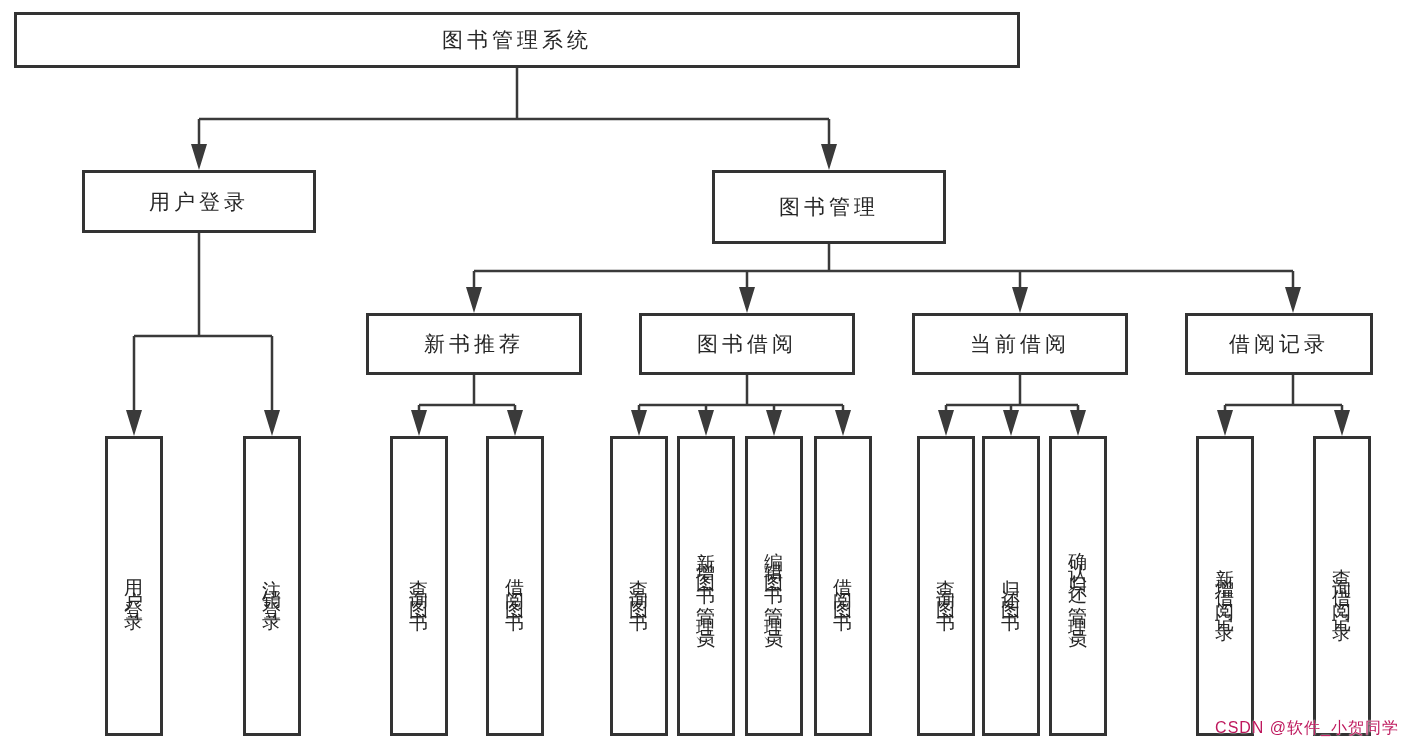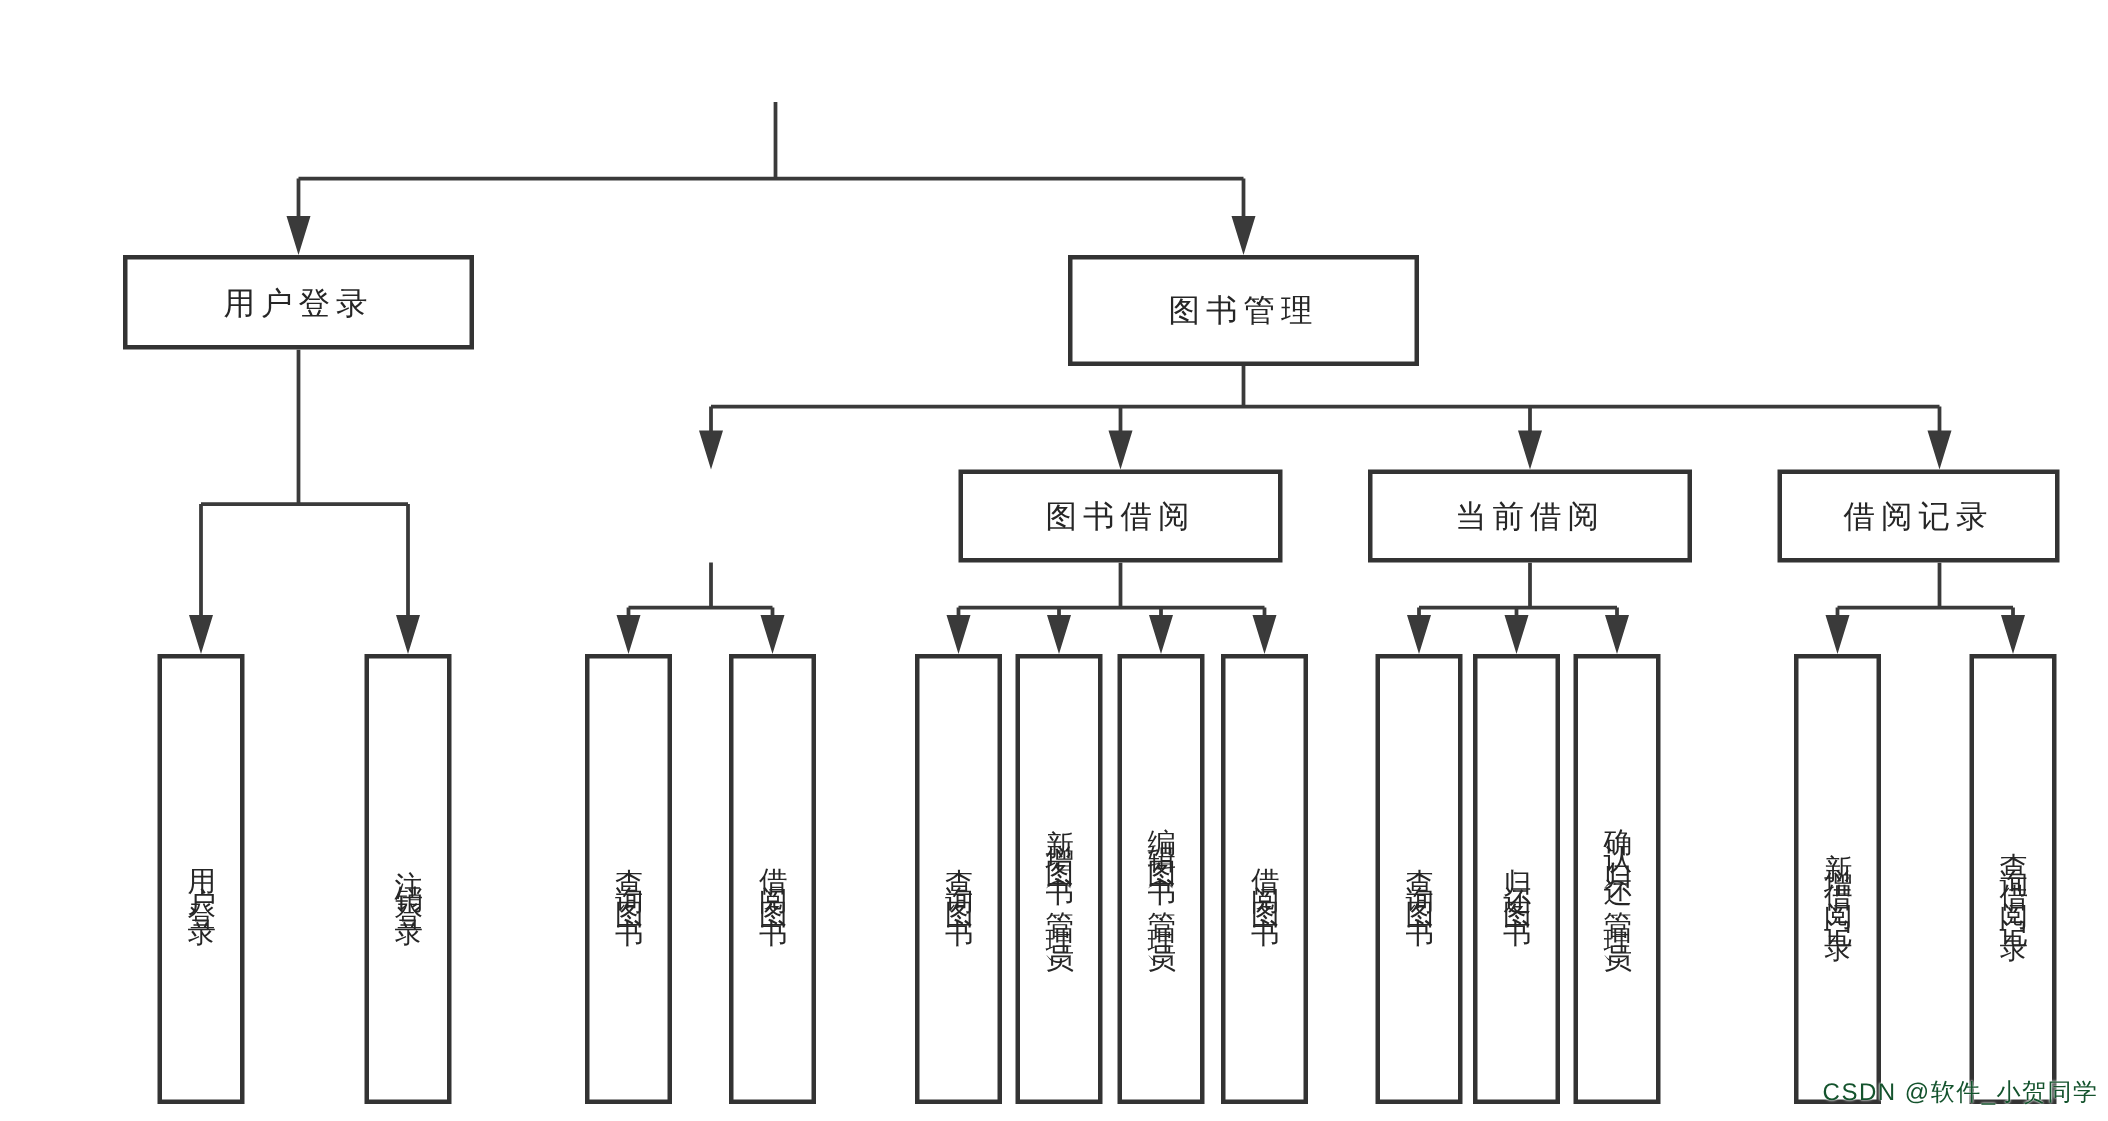--- a/index.html
+++ b/index.html
@@ -12,21 +12,21 @@
     position:absolute;box-sizing:border-box;background:#ffffff;
     border:3px solid #333333;display:flex;align-items:center;justify-content:center;
   }
   .hbox{font-size:21px;letter-spacing:4px;white-space:nowrap;}
   .vbox .vtext{
     writing-mode:vertical-rl;font-size:19px;letter-spacing:11px;line-height:1;
     white-space:nowrap;
   }
   .watermark{
     position:absolute;right:6px;bottom:8px;font-size:16px;letter-spacing:1px;
-    color:#14532d;text-shadow:0 0 2px #ffffff, 0 0 1px #ffffff;white-space:nowrap;
+    color:#be185d;text-shadow:0 0 2px #ffffff, 0 0 1px #ffffff;white-space:nowrap;
   }
 </style>
 </head>
 <body>
 
 <div class="canvas">
 
   <svg class="connectors" width="1405" height="747" viewBox="0 0 1405 747" xmlns="http://www.w3.org/2000/svg">
     <path fill="none" stroke="#3a3a3a" stroke-width="2.5" d="M517 68 V119 M199 119 H829 M199 119 V146 M829 119 V146
              M829 233 V271 M474 271 H1293 M474 271 V289 M747 271 V289 M1020 271 V289 M1293 271 V289
@@ -49,28 +49,34 @@
              M698 410 H714 L706 436 Z
              M766 410 H782 L774 436 Z
              M835 410 H851 L843 436 Z
              M938 410 H954 L946 436 Z
              M1003 410 H1019 L1011 436 Z
              M1070 410 H1086 L1078 436 Z
              M1217 410 H1233 L1225 436 Z
              M1334 410 H1350 L1342 436 Z"></path>
   </svg>
 
+  <div class="box hbox" style="left:14px;top:12px;width:1006px;height:56px">
+    <span>图书管理系统</span>
+  </div>
 
   <div class="box hbox" style="left:82px;top:170px;width:234px;height:63px">
     <span>用户登录</span>
   </div>
   <div class="box hbox" style="left:712px;top:170px;width:234px;height:74px">
     <span>图书管理</span>
   </div>
 
+  <div class="box hbox" style="left:366px;top:313px;width:216px;height:62px">
+    <span>新书推荐</span>
+  </div>
   <div class="box hbox" style="left:639px;top:313px;width:216px;height:62px">
     <span>图书借阅</span>
   </div>
   <div class="box hbox" style="left:912px;top:313px;width:216px;height:62px">
     <span>当前借阅</span>
   </div>
   <div class="box hbox" style="left:1185px;top:313px;width:188px;height:62px">
     <span>借阅记录</span>
   </div>
 

